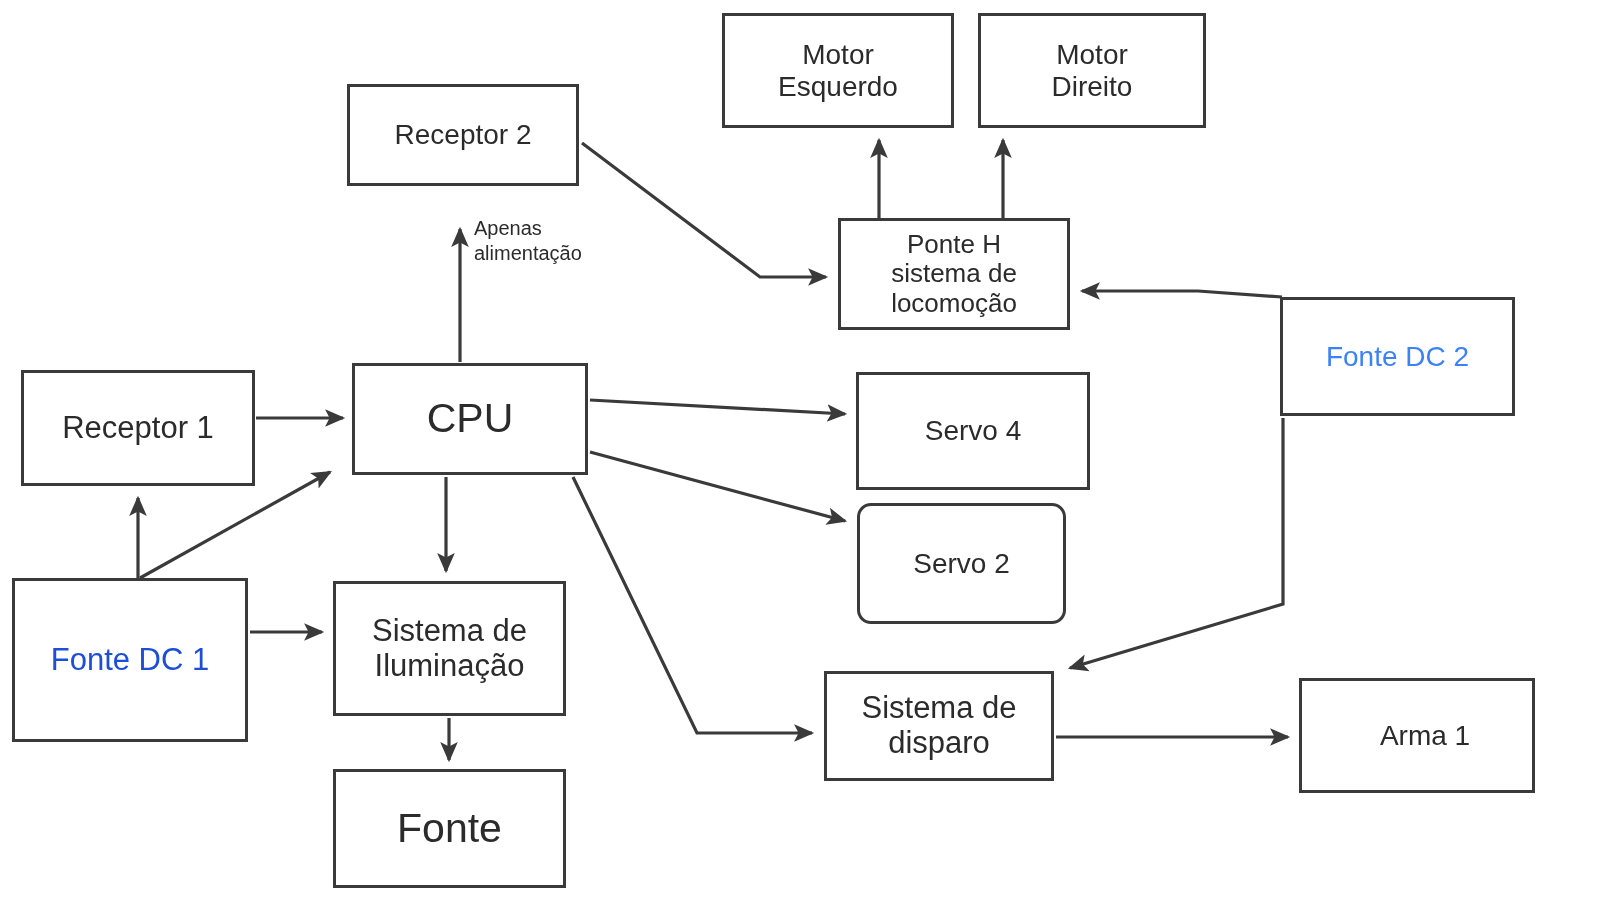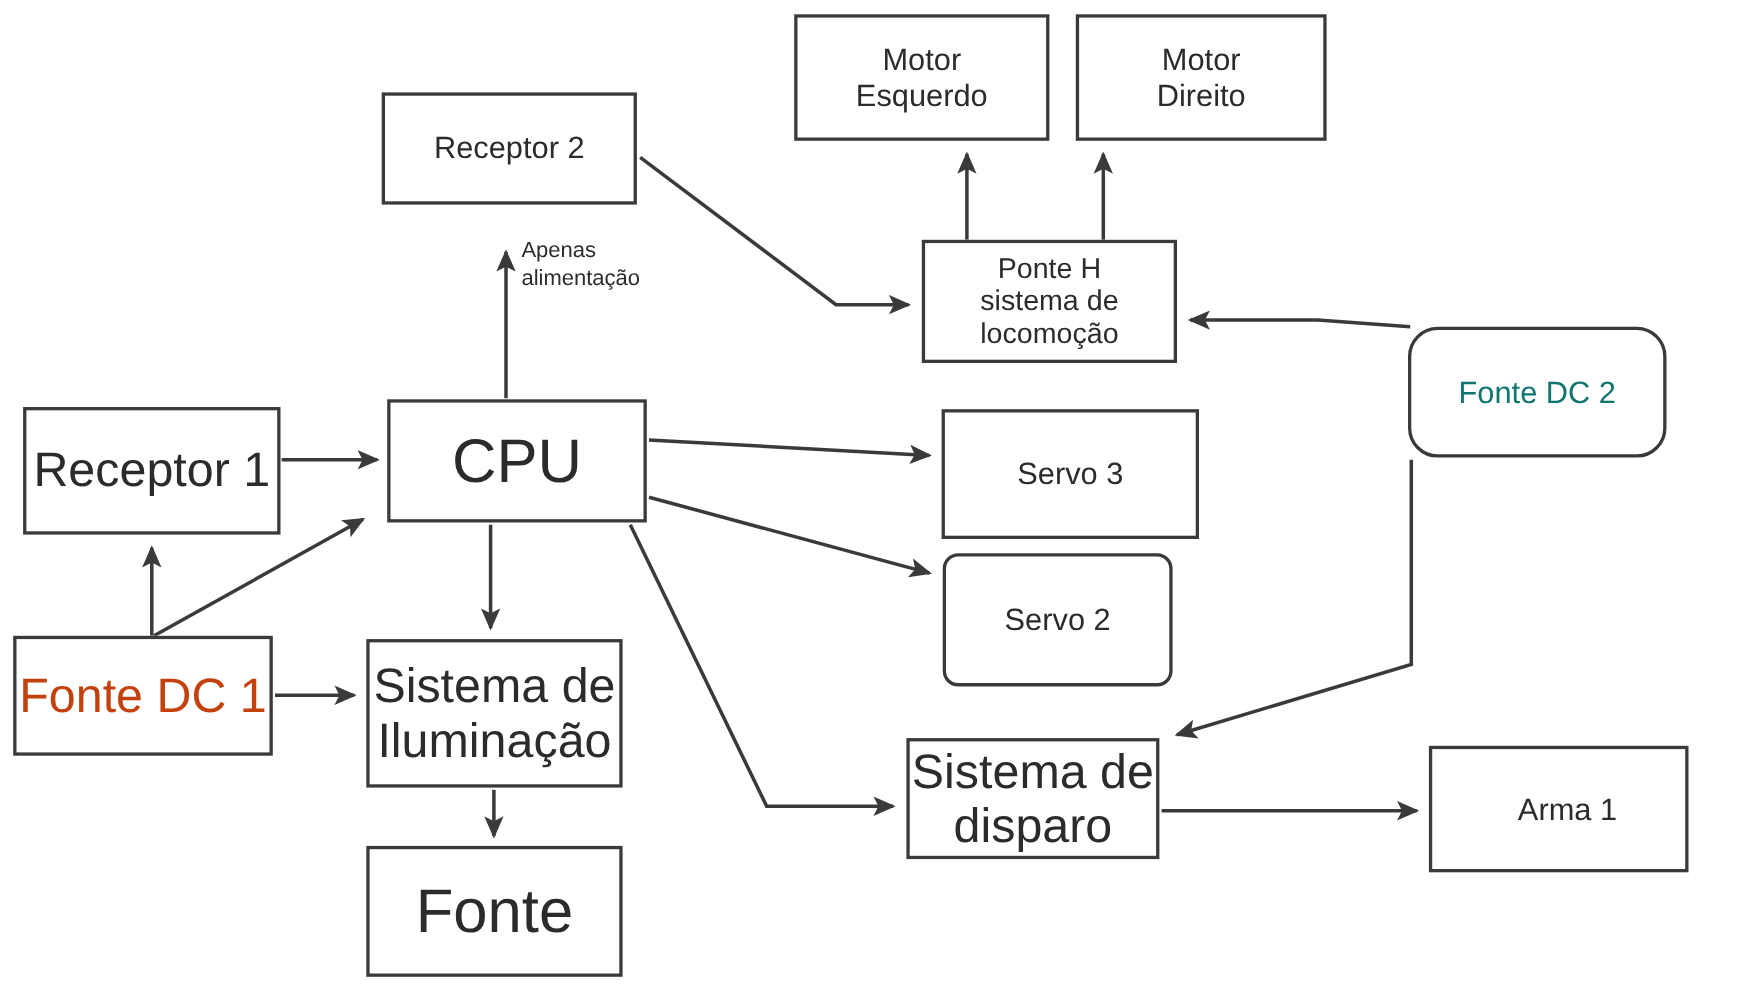--- a/index.html
+++ b/index.html
@@ -32,23 +32,23 @@
     background: #ffffff;
     display: flex;
     align-items: center;
     justify-content: center;
     text-align: center;
     color: #2b2b2b;
     line-height: 1.12;
     white-space: pre-line;
     z-index: 2;
   }
-  .f-xl  { font-size: 56px; }
+  .f-xl  { font-size: 41px; }
   .f-lg  { font-size: 28px; }
-  .f-md  { font-size: 44px; }
+  .f-md  { font-size: 31px; }
   .f-sm  { font-size: 26px; }
   .edge-label {
     position: absolute;
     font-size: 20px;
     color: #2b2b2b;
     line-height: 1.25;
     white-space: pre-line;
     z-index: 3;
   }
 </style>
@@ -87,24 +87,24 @@
       <div class="node f-lg" style="left: 722px; top: 13px; width: 232px; height: 115px; border-color: rgb(58, 58, 58); color: rgb(43, 43, 43);">Motor
 Esquerdo</div>
       <div class="node f-lg" style="left: 978px; top: 13px; width: 228px; height: 115px; border-color: rgb(58, 58, 58); color: rgb(43, 43, 43);">Motor
 Direito</div>
       <div class="node f-lg" style="left: 347px; top: 84px; width: 232px; height: 102px; border-color: rgb(58, 58, 58); color: rgb(43, 43, 43);">Receptor 2</div>
       <div class="node f-sm" style="left: 838px; top: 218px; width: 232px; height: 112px; border-color: rgb(58, 58, 58); color: rgb(43, 43, 43);">Ponte H
 sistema de
 locomoção</div>
       <div class="node f-md" style="left: 21px; top: 370px; width: 234px; height: 116px; border-color: rgb(58, 58, 58); color: rgb(43, 43, 43);">Receptor 1</div>
       <div class="node f-xl" style="left: 352px; top: 363px; width: 236px; height: 112px; border-color: rgb(58, 58, 58); color: rgb(43, 43, 43);">CPU</div>
-      <div class="node f-lg" style="left: 856px; top: 372px; width: 234px; height: 118px; border-color: rgb(58, 58, 58); color: rgb(43, 43, 43);">Servo 3</div>
-      <div class="node f-lg" style="left: 1280px; top: 297px; width: 235px; height: 119px; border-color: rgb(58, 58, 58); color: #0f766e; border-radius: 27px;">Fonte DC 2</div>
+      <div class="node f-lg" style="left: 856px; top: 372px; width: 234px; height: 118px; border-color: rgb(58, 58, 58); color: rgb(43, 43, 43);">Servo 4</div>
+      <div class="node f-lg" style="left: 1280px; top: 297px; width: 235px; height: 119px; border-color: rgb(58, 58, 58); color: #3b82f6;">Fonte DC 2</div>
       <div class="node f-lg" style="left: 857px; top: 503px; width: 209px; height: 121px; border-color: rgb(58, 58, 58); color: rgb(43, 43, 43); border-radius: 14px;">Servo 2</div>
-      <div class="node f-md" style="left: 12px; top: 578px; width: 236px; height: 109px; border-color: rgb(58, 58, 58); color: #c2410c;">Fonte DC 1</div>
+      <div class="node f-md" style="left: 12px; top: 578px; width: 236px; height: 164px; border-color: rgb(58, 58, 58); color: #1d4ed8;">Fonte DC 1</div>
       <div class="node f-md" style="left: 333px; top: 581px; width: 233px; height: 135px; border-color: rgb(58, 58, 58); color: rgb(43, 43, 43);">Sistema de
 Iluminação</div>
       <div class="node f-md" style="left: 824px; top: 671px; width: 230px; height: 110px; border-color: rgb(58, 58, 58); color: rgb(43, 43, 43);">Sistema de
 disparo</div>
       <div class="node f-lg" style="left: 1299px; top: 678px; width: 236px; height: 115px; border-color: rgb(58, 58, 58); color: rgb(43, 43, 43); padding-left: 16px;">Arma 1</div>
       <div class="node f-xl" style="left: 333px; top: 769px; width: 233px; height: 119px; border-color: rgb(58, 58, 58); color: rgb(43, 43, 43);">Fonte</div>
     </div>
   <div id="label-layer">
       <div class="edge-label" style="left: 474px; top: 216px; color: rgb(43, 43, 43);">Apenas
 alimentação</div>

